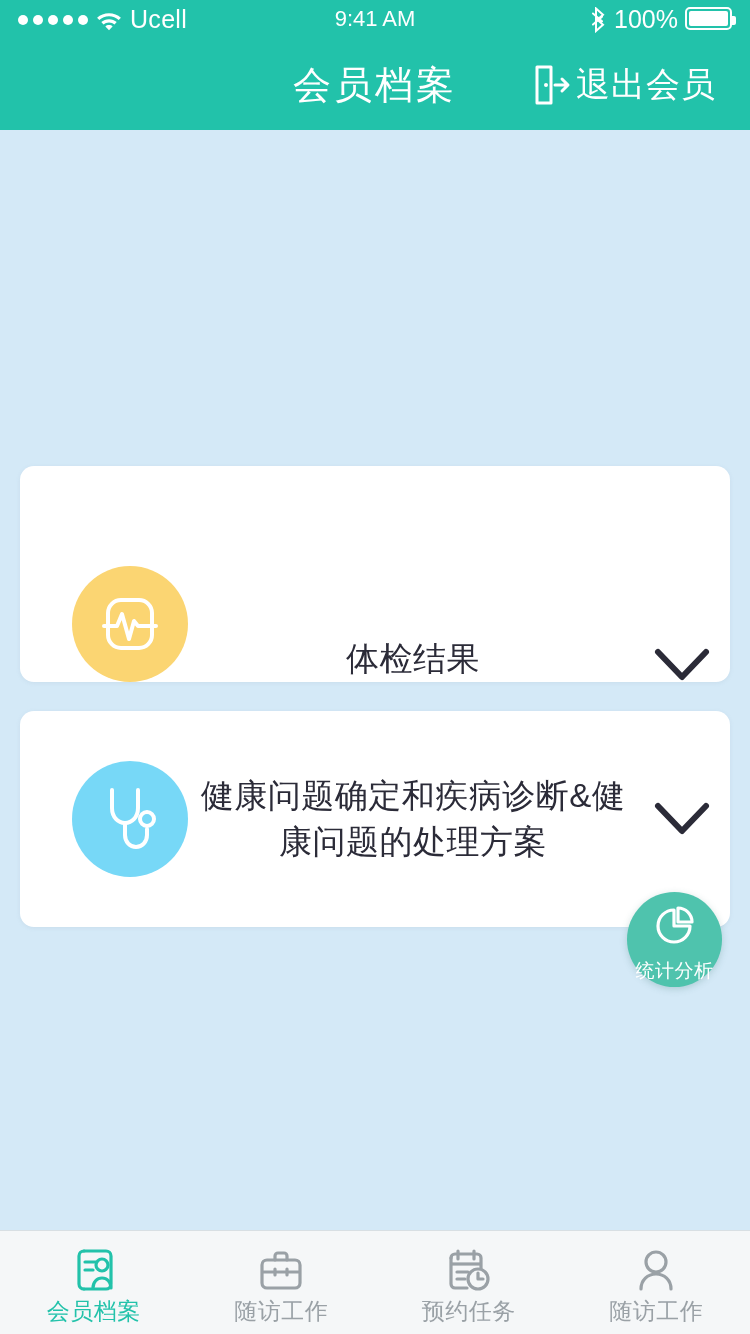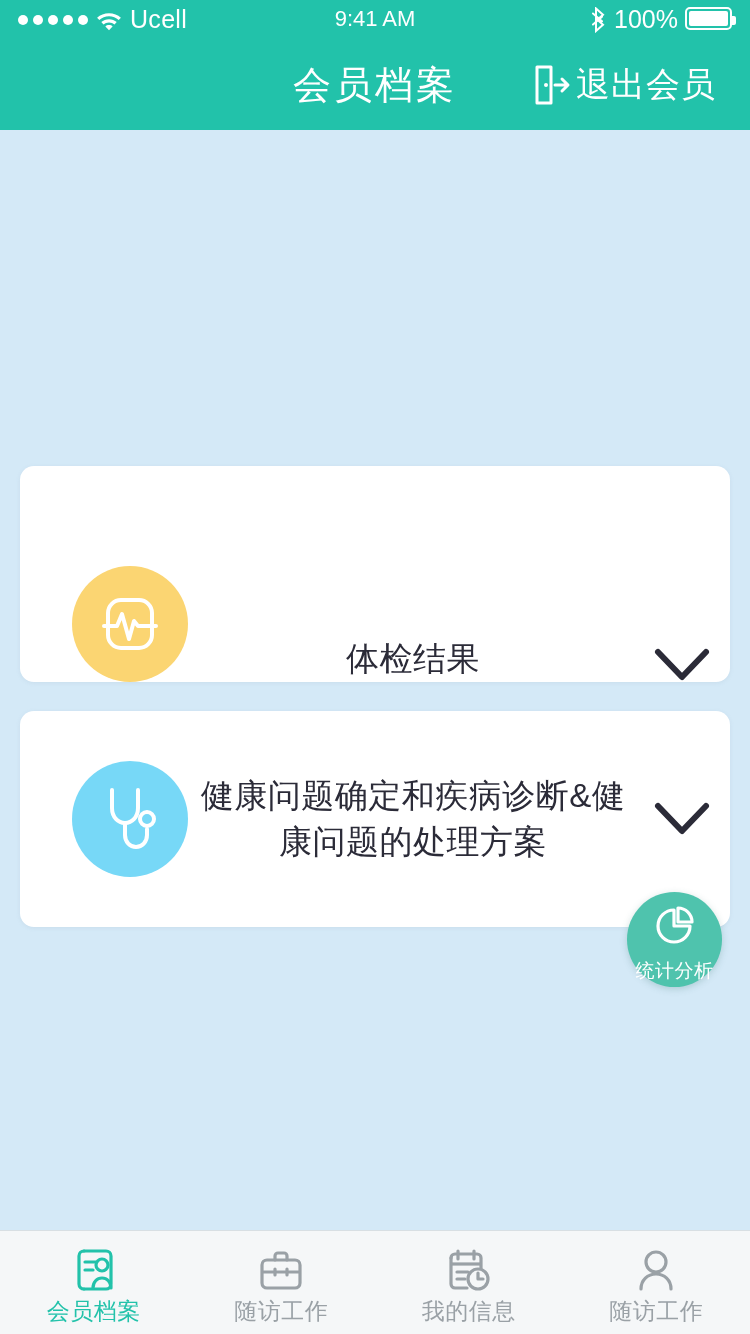--- a/index.html
+++ b/index.html
@@ -257,21 +257,21 @@
   <div class="tab">
     <svg width="48" height="48" viewBox="0 0 48 48">
       <path d="M6 12a4 4 0 0 1 4-4h22a4 4 0 0 1 4 4v10" fill="none" stroke="#9aa1a6" stroke-width="3.2" stroke-linecap="round"></path>
       <path d="M6 12v26a4 4 0 0 0 4 4h12" fill="none" stroke="#9aa1a6" stroke-width="3.2" stroke-linecap="round"></path>
       <path d="M13 5v8M29 5v8" stroke="#9aa1a6" stroke-width="3.2" stroke-linecap="round"></path>
       <path d="M6 18h30" stroke="#9aa1a6" stroke-width="3.2"></path>
       <path d="M12 26h11M12 33h8" stroke="#9aa1a6" stroke-width="3.2" stroke-linecap="round"></path>
       <circle cx="33" cy="33" r="10" fill="none" stroke="#9aa1a6" stroke-width="3.2"></circle>
       <path d="M33 27v6h5" fill="none" stroke="#9aa1a6" stroke-width="3.2" stroke-linecap="round" stroke-linejoin="round"></path>
     </svg>
-    <span class="tab-label">我的信息</span>
+    <span class="tab-label">预约任务</span>
   </div>
 
   <div class="tab">
     <svg width="48" height="48" viewBox="0 0 48 48">
       <circle cx="24" cy="16" r="10" fill="none" stroke="#9aa1a6" stroke-width="3.2"></circle>
       <path d="M9 43c0-9 6.7-15 15-15s15 6 15 15" fill="none" stroke="#9aa1a6" stroke-width="3.2" stroke-linecap="round"></path>
     </svg>
     <span class="tab-label">随访工作</span>
   </div>
 

